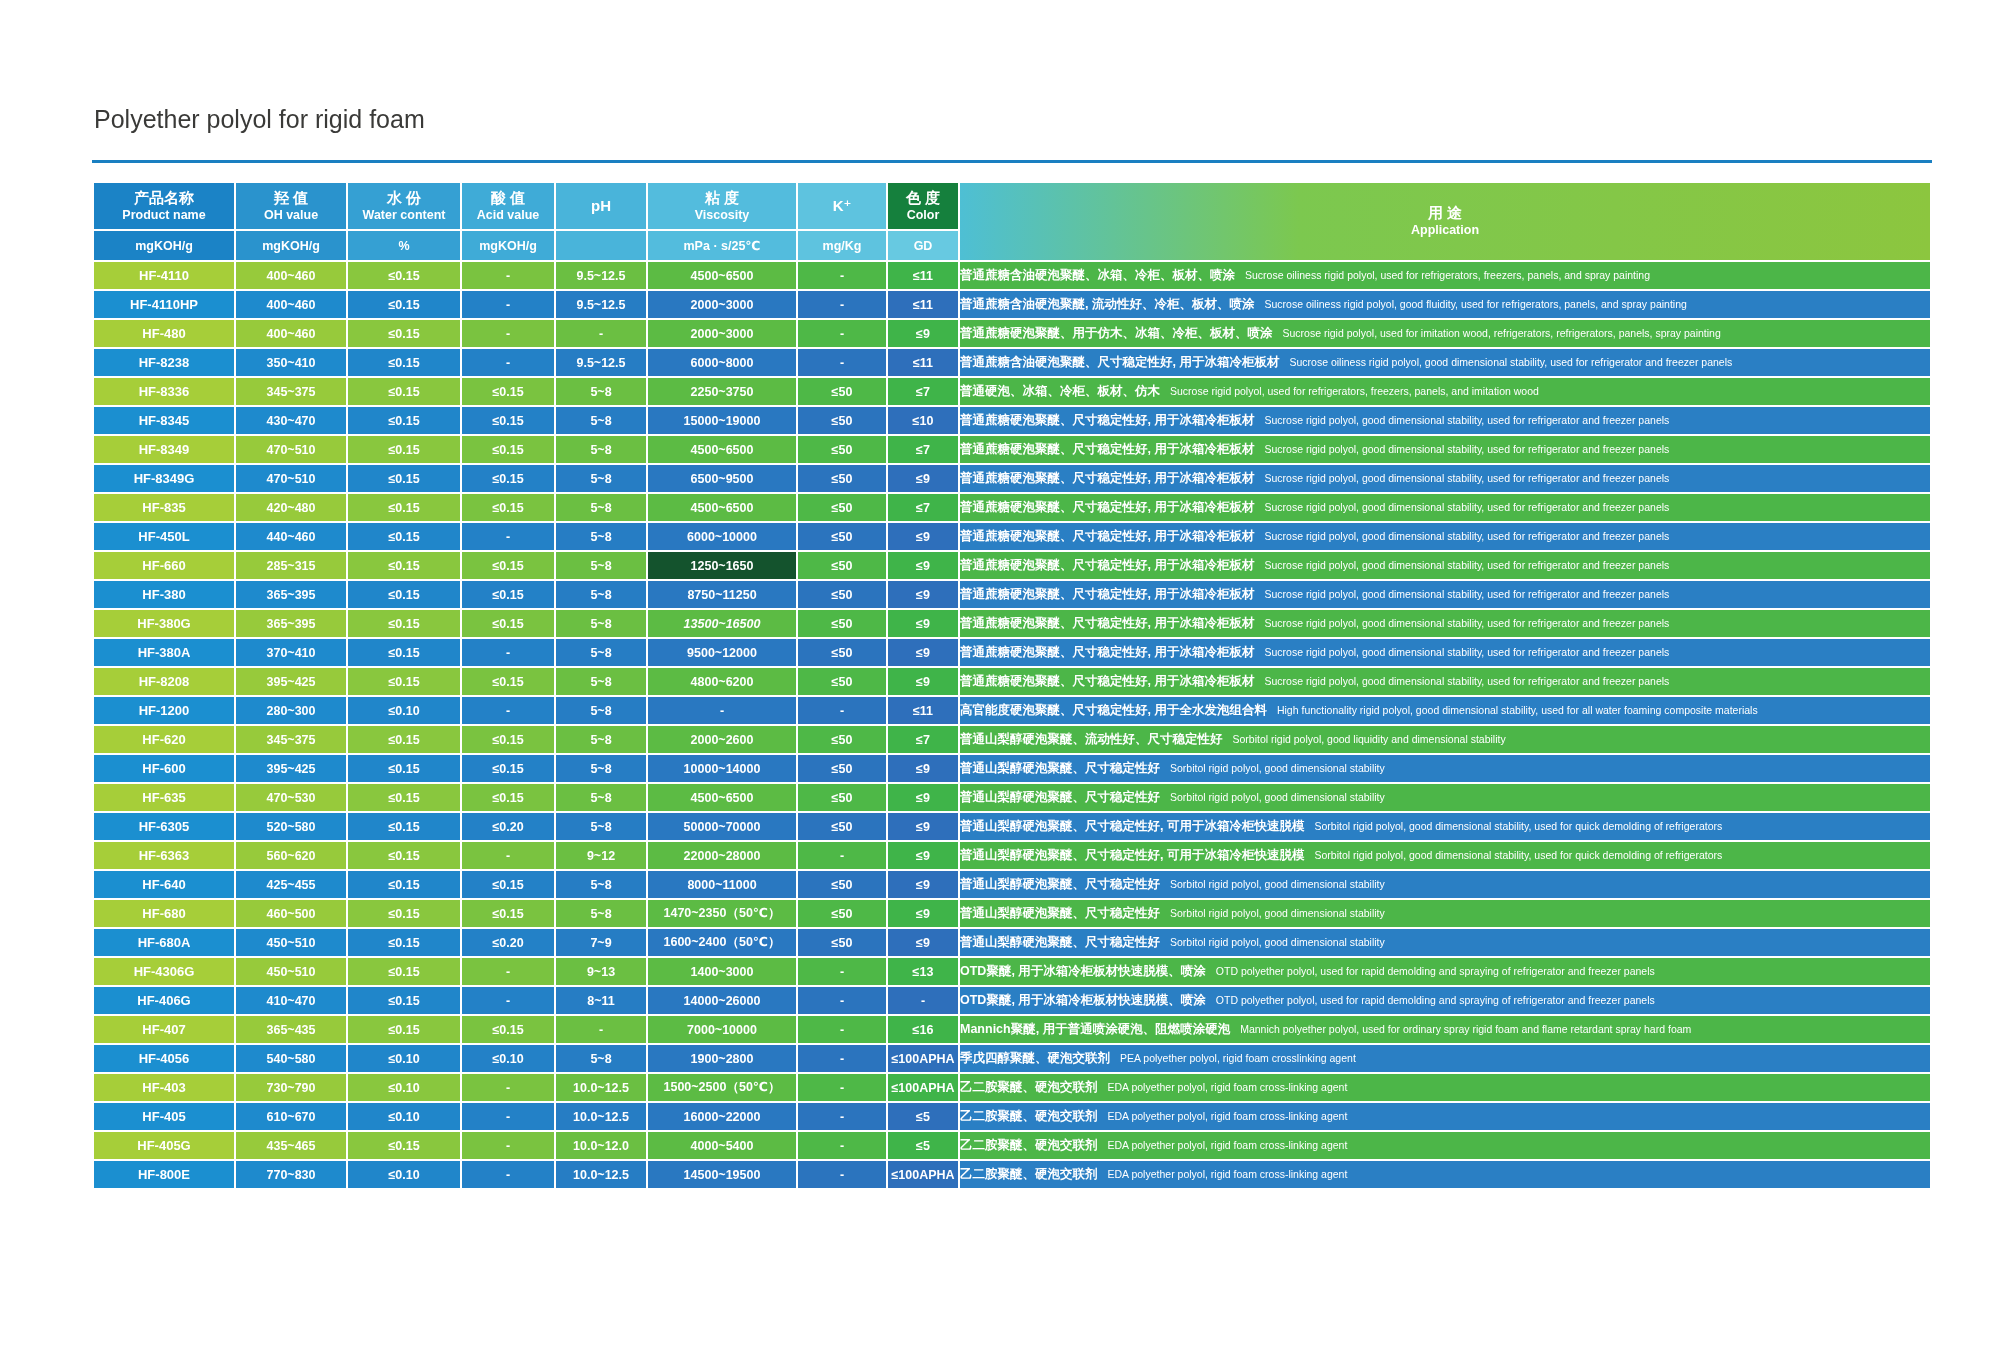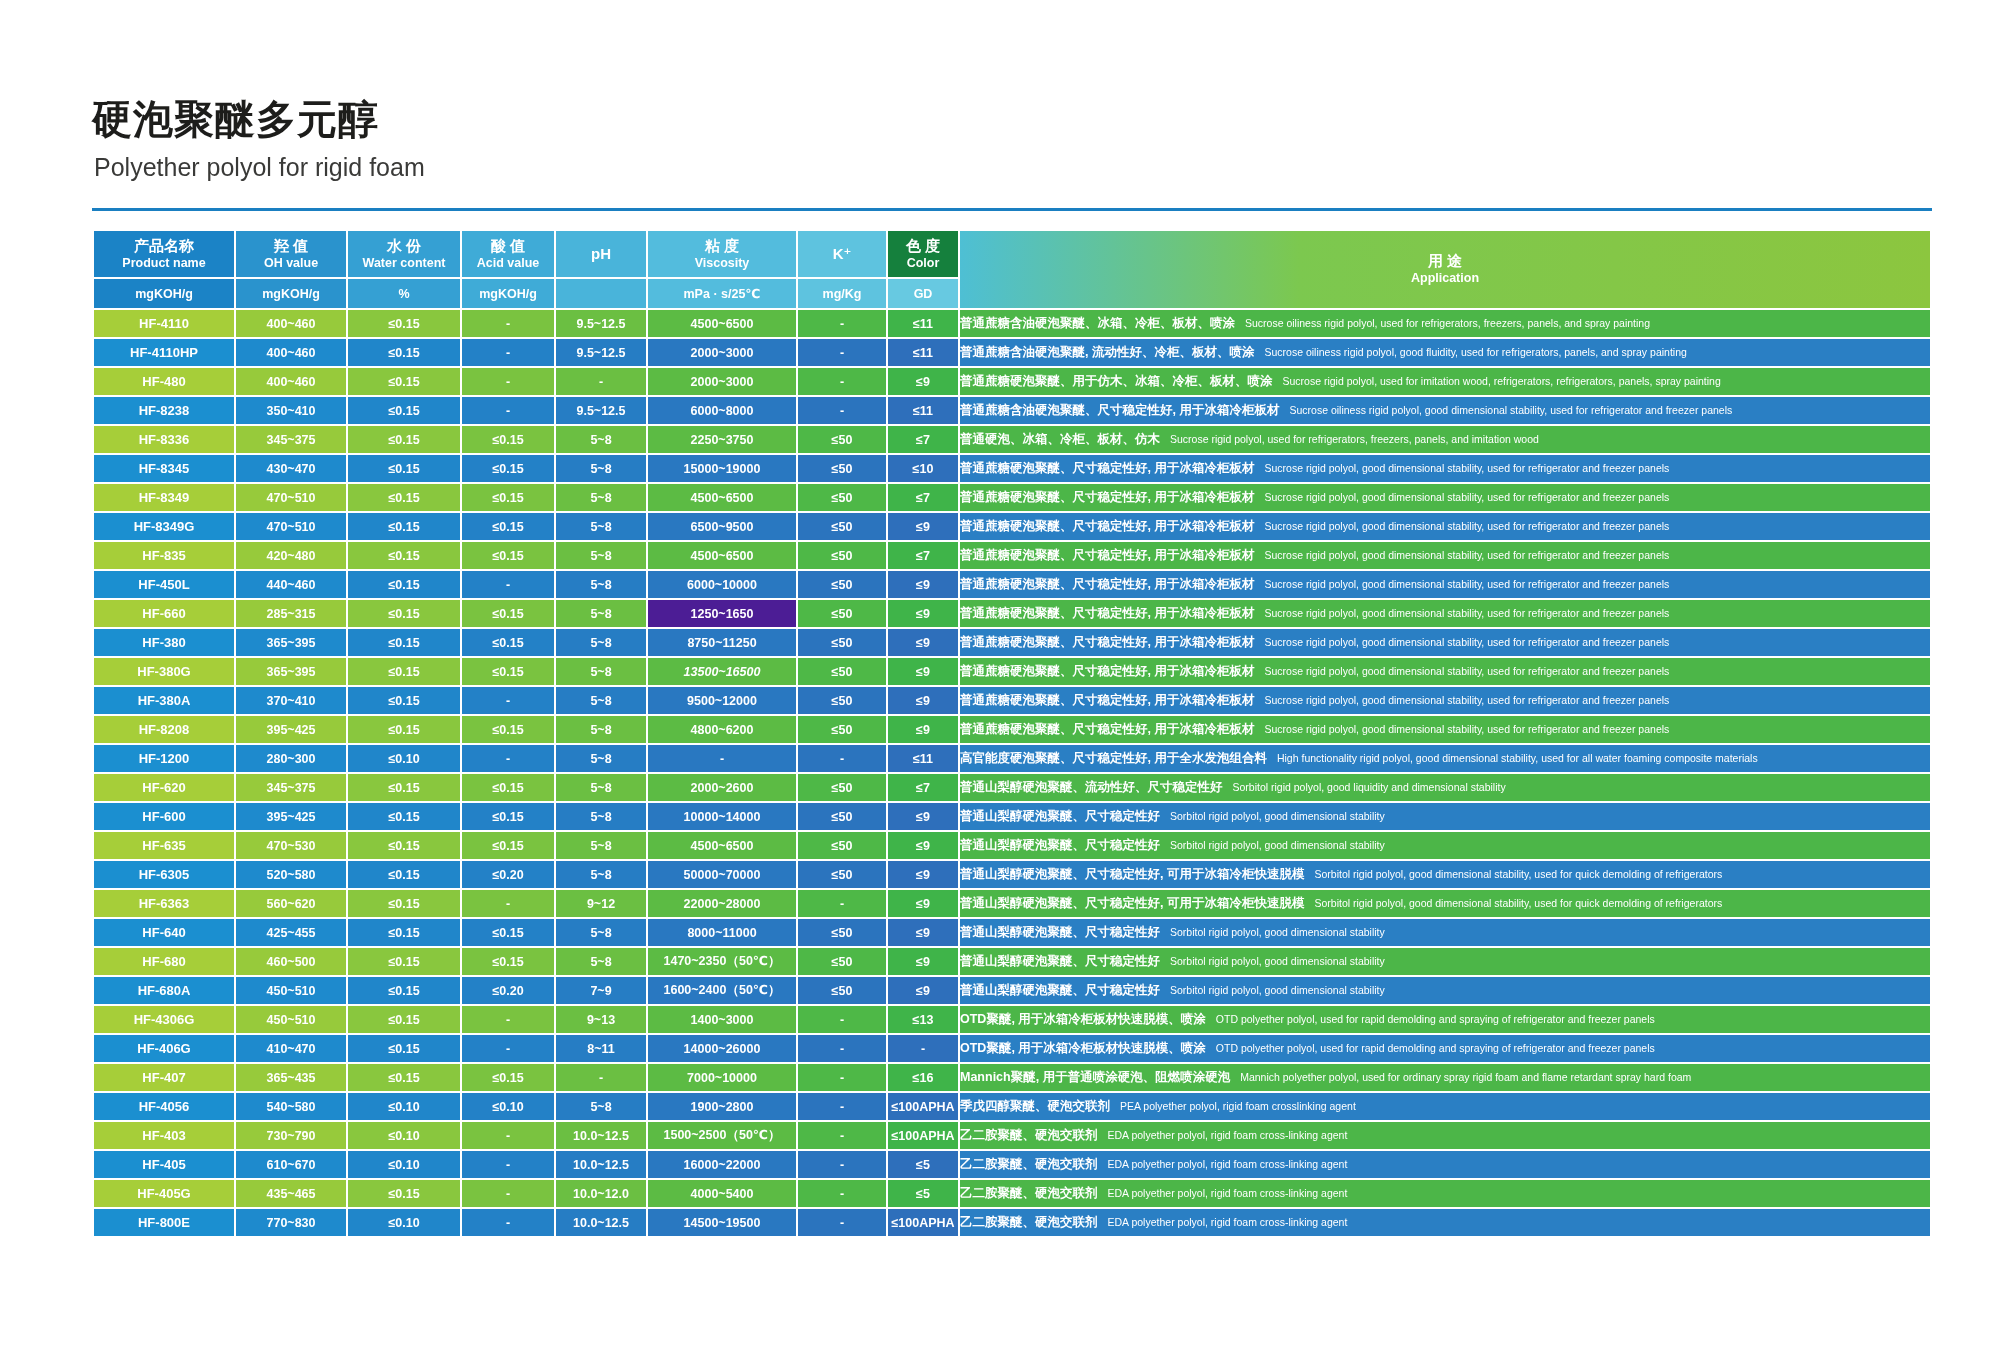--- a/index.html
+++ b/index.html
@@ -19,21 +19,20 @@
   .app{height:27px;color:#ffffff;font-size:12.5px;font-weight:bold;padding-left:10px;text-align:left;white-space:nowrap;overflow:hidden;}
   .app .en{font-size:10.5px;font-weight:normal;padding-left:10px;}
   col.c0{width:140px;}col.c1{width:110px;}col.c2{width:112px;}col.c3{width:92px;}
   col.c4{width:90px;}col.c5{width:148px;}col.c6{width:88px;}col.c7{width:70px;}
   col.c8{width:auto;}
 </style>
 </head>
 <body>
 
 <div class="page">
-  <h1 class="title-cn">硬泡聚醚多元醇</h1>
   <div class="title-en">Polyether polyol for rigid foam</div>
   <div class="rule"></div>
 
   <table class="grid">
     <colgroup>
       <col class="c0">
         <col class="c1">
         <col class="c2">
         <col class="c3">
         <col class="c4">
@@ -200,21 +199,21 @@
           <td class="cell" style="background: rgb(43, 116, 190);">≤50</td>
           <td class="cell" style="background: rgb(46, 111, 187);">≤9</td>
           <td class="app" style="background: rgb(42, 127, 196);"><span>普通蔗糖硬泡聚醚、尺寸稳定性好, 用于冰箱冷柜板材</span><span class="en">Sucrose rigid polyol, good dimensional stability, used for refrigerator and freezer panels</span></td>
         </tr>
         <tr>
           <td class="cell name" style="background: rgb(166, 206, 57);">HF-660</td>
           <td class="cell" style="background: rgb(151, 202, 59);">285~315</td>
           <td class="cell" style="background: rgb(137, 199, 62);">≤0.15</td>
           <td class="cell" style="background: rgb(122, 195, 64);">≤0.15</td>
           <td class="cell" style="background: rgb(107, 191, 66);">5~8</td>
-          <td class="cell" style="background: #4c1d95;">1250~1650</td>
+          <td class="cell" style="background: #14532d;">1250~1650</td>
           <td class="cell" style="background: rgb(78, 184, 71);">≤50</td>
           <td class="cell" style="background: rgb(63, 180, 73);">≤9</td>
           <td class="app" style="background: rgb(76, 182, 72);"><span>普通蔗糖硬泡聚醚、尺寸稳定性好, 用于冰箱冷柜板材</span><span class="en">Sucrose rigid polyol, good dimensional stability, used for refrigerator and freezer panels</span></td>
         </tr>
         <tr>
           <td class="cell name" style="background: rgb(27, 143, 208);">HF-380</td>
           <td class="cell" style="background: rgb(30, 138, 205);">365~395</td>
           <td class="cell" style="background: rgb(32, 134, 202);">≤0.15</td>
           <td class="cell" style="background: rgb(35, 129, 199);">≤0.15</td>
           <td class="cell" style="background: rgb(38, 125, 196);">5~8</td>

